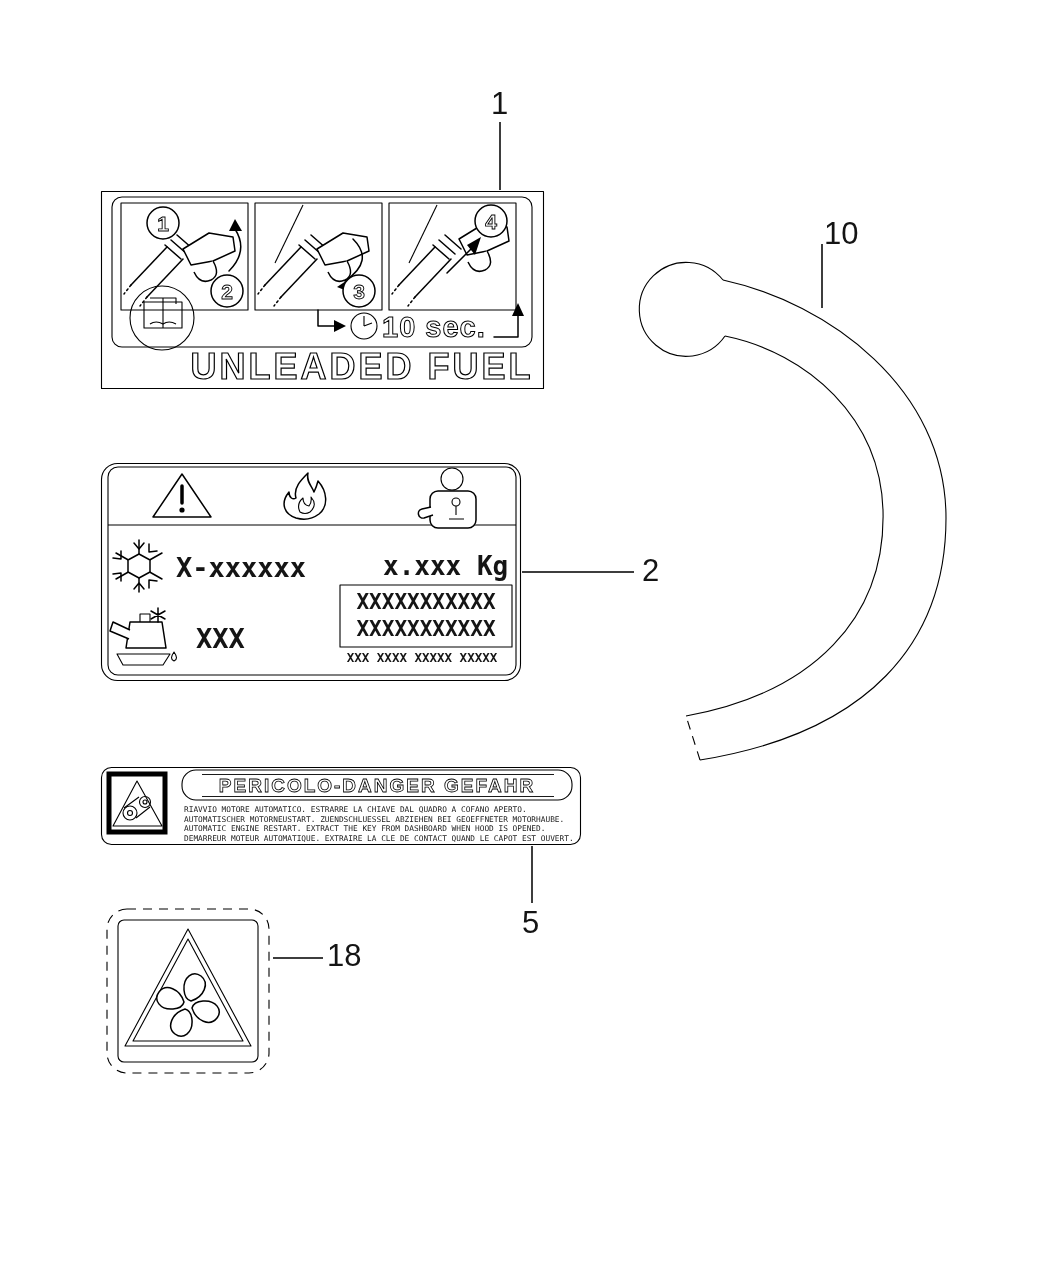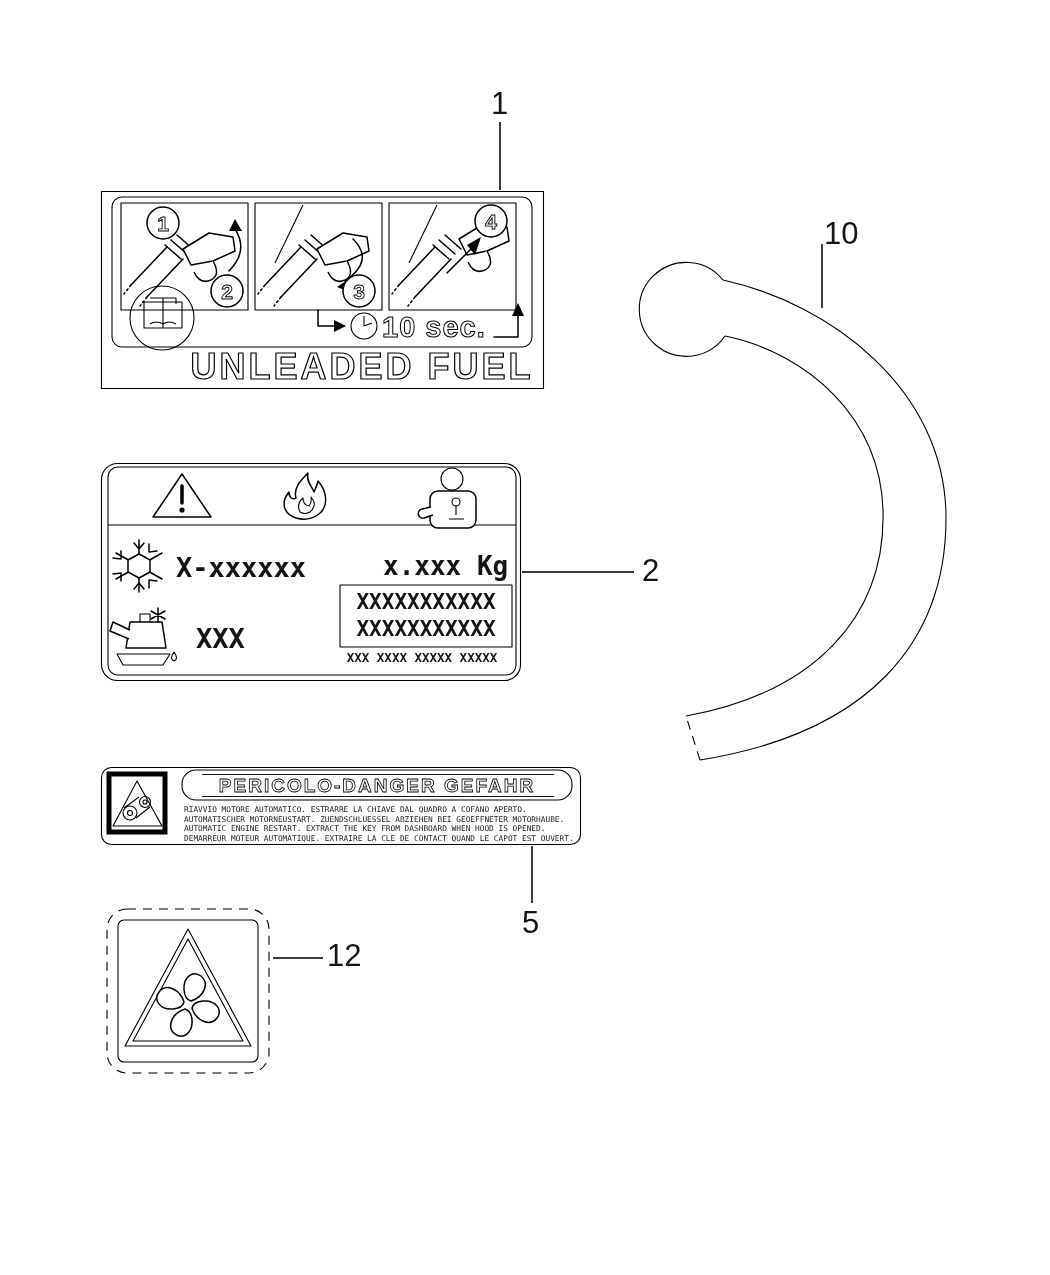--- a/index.html
+++ b/index.html
@@ -204,16 +204,16 @@
 
   <div class="callout" style="left:803px;top:216px;margin-left:21px;">10</div>
   <div class="leader" style="left:821px;top:244px;width:2px;height:64px;"></div>
 
   <div class="callout" style="left:642px;top:553px;">2</div>
   <div class="leader" style="left:522px;top:571px;width:112px;height:2px;"></div>
 
   <div class="callout" style="left:522px;top:905px;">5</div>
   <div class="leader" style="left:531px;top:846px;width:2px;height:57px;"></div>
 
-  <div class="callout" style="left:327px;top:938px;">12</div>
+  <div class="callout" style="left:327px;top:938px;">18</div>
   <div class="leader" style="left:273px;top:957px;width:50px;height:2px;"></div>
 
 </div>
 
 </body></html>

